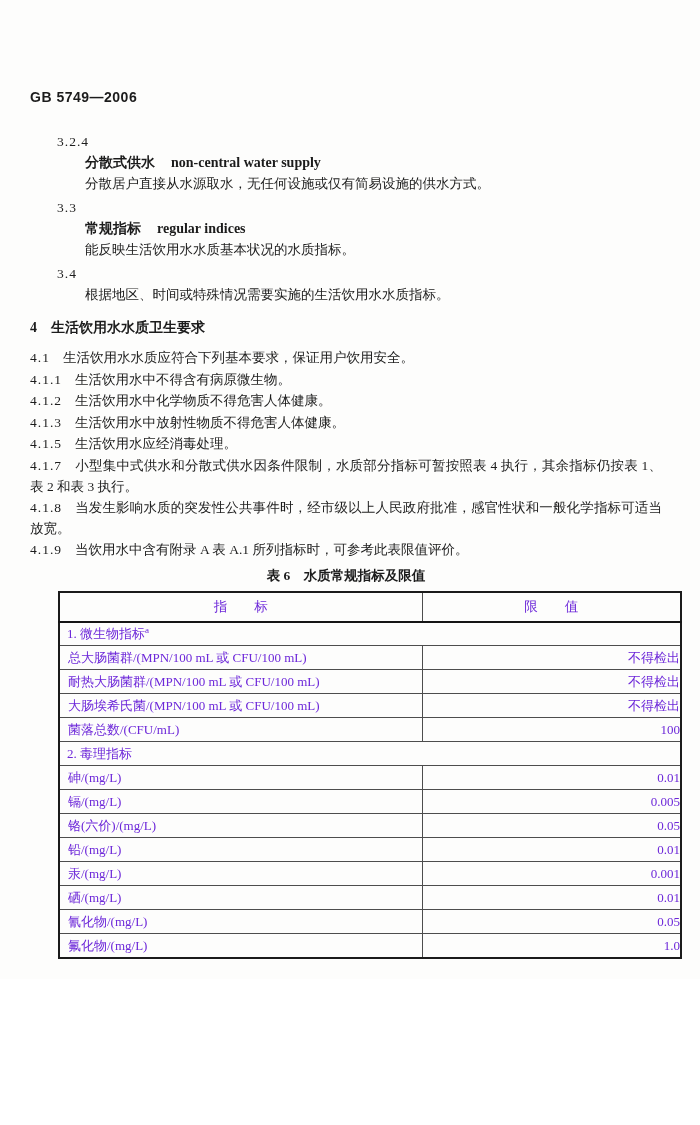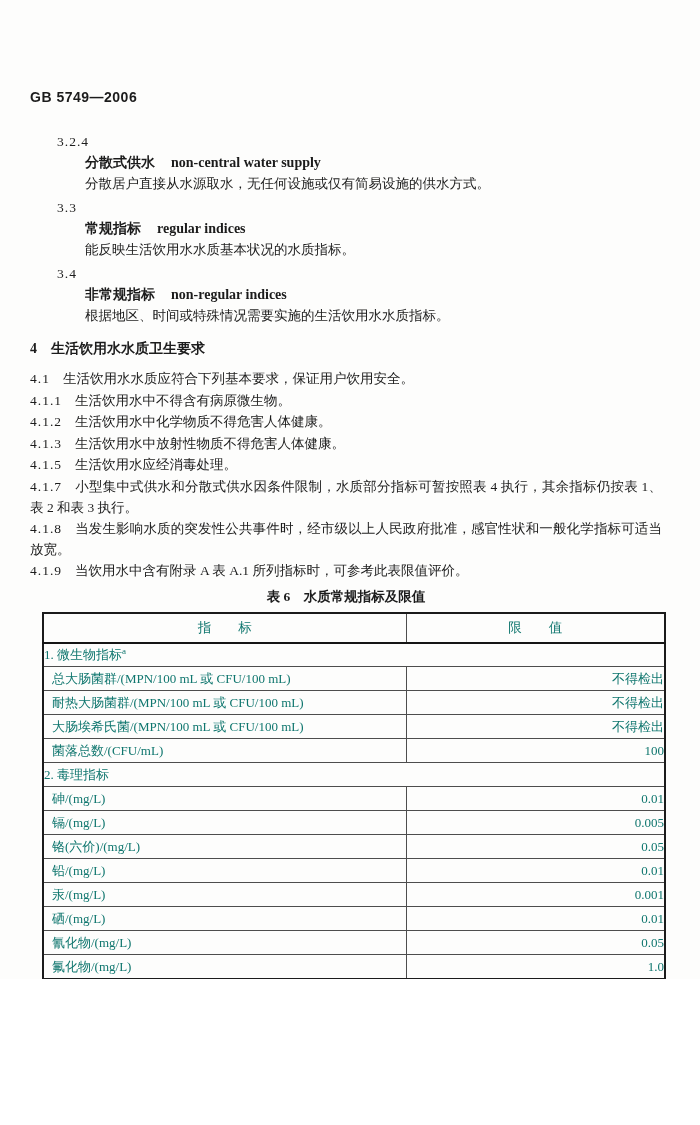--- a/index.html
+++ b/index.html
@@ -65,42 +65,42 @@
   }
   .table-caption {
     margin-top: 4px;
     margin-bottom: 5px;
     text-align: center;
     font-weight: bold;
     font-size: 13.5px;
     line-height: 21px;
   }
   table.t1 {
-    margin-left: 12px;
+    margin-left: 28px;
     width: 622px;
     border-collapse: collapse;
     table-layout: fixed;
     font-size: 13px;
-    color: #0f766e;
+    color: #6d28d9;
   }
   table.t1 td, table.t1 th {
     border: 1px solid #4d4d4d;
     vertical-align: middle;
   }
   table.t1 { border: 2px solid #1b1b1b; }
   table.t1 tr.thead th {
     height: 30px;
     font-weight: normal;
     font-size: 13.5px;
     border-bottom: 2px solid #151515;
   }
   table.t1 col.c1 { width: 363px; }
   table.t1 col.c2 { width: 259px; }
   table.t1 td { height: 24px; }
-  td.grp { }
+  td.grp { padding-left: 7px; }
   td.ind { padding-left: 8px; }
   td.lim { text-align: right; }
   sup.fn {
     font-size: 9px;
     vertical-align: super;
     line-height: 0;
   }
   .page-num {
     margin-top: 16px;
     margin-left: 12px;
@@ -127,23 +127,20 @@
     <div class="clause">
       <div class="clause-number">3.3</div>
       <div class="clause-term">
         <span class="term-zh">常规指标</span><span class="term-en">regular indices</span>
       </div>
       <div class="clause-def">能反映生活饮用水水质基本状况的水质指标。</div>
     </div>
 
     <div class="clause">
       <div class="clause-number">3.4</div>
-      <div class="clause-term">
-        <span class="term-zh">非常规指标</span><span class="term-en">non-regular indices</span>
-      </div>
       <div class="clause-def">根据地区、时间或特殊情况需要实施的生活饮用水水质指标。</div>
     </div>
 
   </div>
 
   <div class="sec-heading">
     <span class="sec-num">4</span><span>生活饮用水水质卫生要求</span>
   </div>
 
   <div class="paras">

